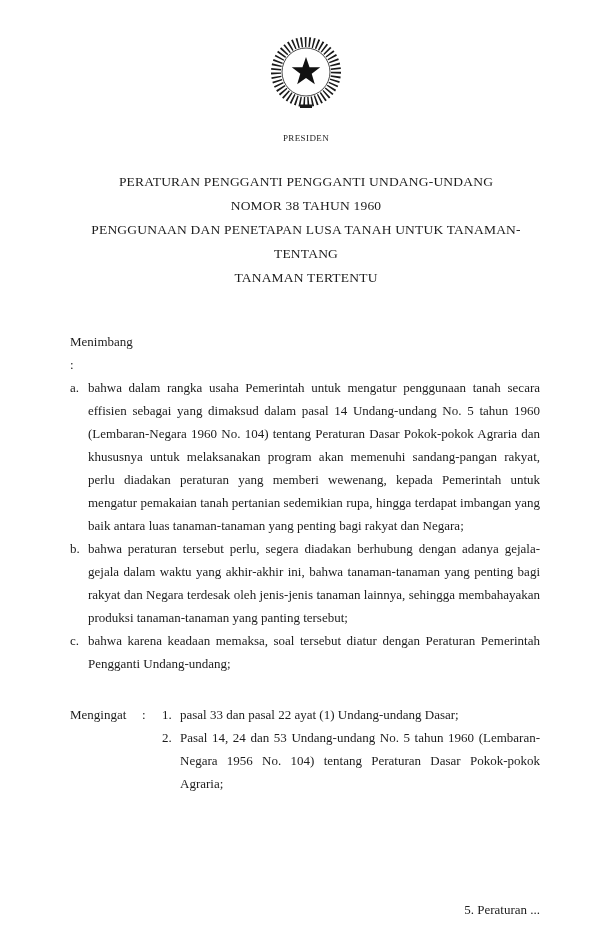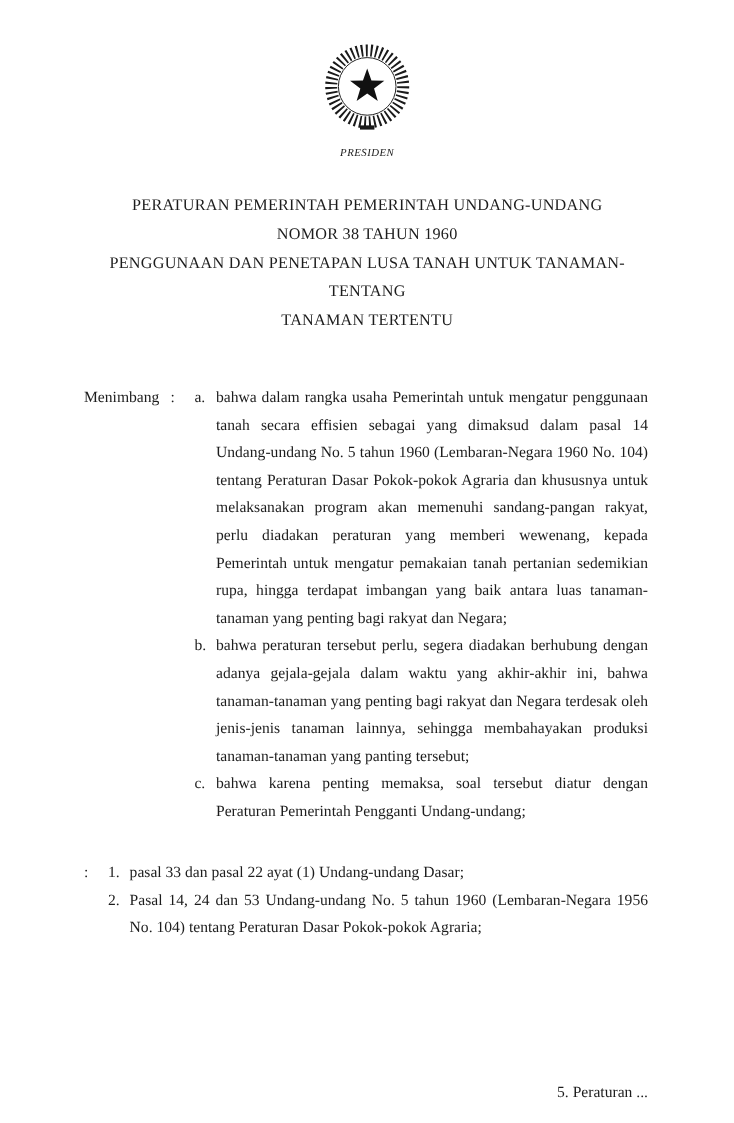--- a/index.html
+++ b/index.html
@@ -14,26 +14,25 @@
     height: 936px;
     margin: 0 auto;
     background: #ffffff;
     overflow: hidden;
   }
 
   
   .doc-header { padding-top: 28px; text-align: center; }
   .emblem svg { display: inline-block; }
   .emblem-caption {
-    margin-top: 5px;
+    margin-top: 17px;
     font-size: 9px;
     line-height: 11px;
     letter-spacing: 0.4px;
     color: #1c1c1c;
-    font-style: italic;
   }
 
   
   .title-block {
     margin-top: 26px;
     text-align: center;
     font-size: 13.5px;
     line-height: 24px;
     letter-spacing: 0.2px;
   }
@@ -46,21 +45,21 @@
     letter-spacing: 0.2px;
   }
 
   
   .section {
     display: flex;
     padding: 0 72px 0 70px;
     font-size: 13px;
     line-height: 23px;
   }
-  .section-menimbang { margin-top: 40px; }
+  .section-menimbang { margin-top: 40px; flex-direction: column; }
   .section-mengingat { margin-top: 28px; }
   .section-label { width: 72px; flex-shrink: 0; }
   .section-colon { width: 20px; flex-shrink: 0; }
   .section-items { flex: 1; min-width: 0; }
   .item { display: flex; }
   .item-marker { width: 18px; flex-shrink: 0; }
   .item-text { flex: 1; text-align: justify; }
 
   
   .catchword {
@@ -86,21 +85,21 @@
 
         <rect x="34" y="76.5" width="12" height="3.5" fill="#1a1a1a"></rect>
       </svg>
     </div>
     <div class="emblem-caption">
       <div>PRESIDEN</div>
     </div>
   </header>
 
   <section class="title-block">
-    <div>PERATURAN PEMERINTAH PEMERINTAH UNDANG-UNDANG</div>
+    <div>PERATURAN PENGGANTI PENGGANTI UNDANG-UNDANG</div>
     <div>NOMOR 38 TAHUN 1960</div>
     <div>PENGGUNAAN DAN PENETAPAN LUSA TANAH UNTUK TANAMAN-</div>
     <div>TENTANG</div>
     <div>TANAMAN TERTENTU</div>
   </section>
 
 
   <section class="section section-menimbang">
     <div class="section-label">Menimbang</div>
     <div class="section-colon">:</div>
@@ -108,26 +107,27 @@
       <div class="item">
         <div class="item-marker">a.</div>
         <div class="item-text">bahwa dalam rangka usaha Pemerintah untuk mengatur penggunaan tanah secara effisien sebagai yang dimaksud dalam pasal 14 Undang-undang No. 5 tahun 1960 (Lembaran-Negara 1960 No. 104) tentang Peraturan Dasar Pokok-pokok Agraria dan khususnya untuk melaksanakan program akan memenuhi sandang-pangan rakyat, perlu diadakan peraturan yang memberi wewenang, kepada Pemerintah untuk mengatur pemakaian tanah pertanian sedemikian rupa, hingga terdapat imbangan yang baik antara luas tanaman-tanaman yang penting bagi rakyat dan Negara;</div>
       </div>
       <div class="item">
         <div class="item-marker">b.</div>
         <div class="item-text">bahwa peraturan tersebut perlu, segera diadakan berhubung dengan adanya gejala-gejala dalam waktu yang akhir-akhir ini, bahwa tanaman-tanaman yang penting bagi rakyat dan Negara terdesak oleh jenis-jenis tanaman lainnya, sehingga membahayakan produksi tanaman-tanaman yang panting tersebut;</div>
       </div>
       <div class="item">
         <div class="item-marker">c.</div>
-        <div class="item-text">bahwa karena penting memaksa, soal tersebut diatur dengan Peraturan Pemerintah Pengganti Undang-undang;</div>
+        <div class="item-text">bahwa karena keadaan memaksa, soal tersebut diatur dengan Peraturan Pemerintah Pengganti Undang-undang;</div>
       </div>
     </div>
   </section>
 
   <section class="section section-mengingat">
+    <div class="section-label">Mengingat</div>
     <div class="section-colon">:</div>
     <div class="section-items">
       <div class="item">
         <div class="item-marker">1.</div>
         <div class="item-text">pasal 33 dan pasal 22 ayat (1) Undang-undang Dasar;</div>
       </div>
       <div class="item">
         <div class="item-marker">2.</div>
         <div class="item-text">Pasal 14, 24 dan 53 Undang-undang No. 5 tahun 1960 (Lembaran-Negara 1956 No. 104) tentang Peraturan Dasar Pokok-pokok Agraria;</div>
       </div>

